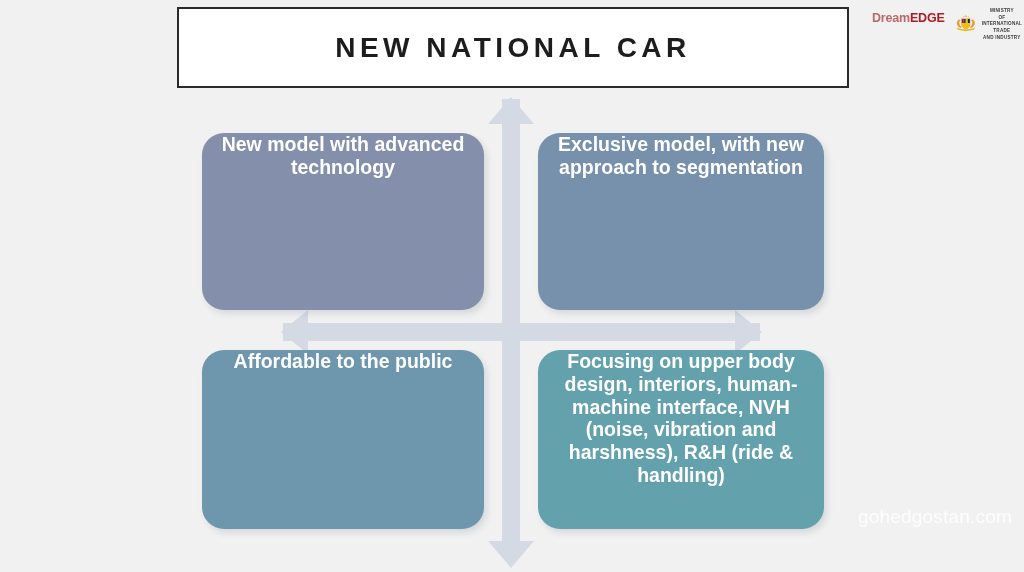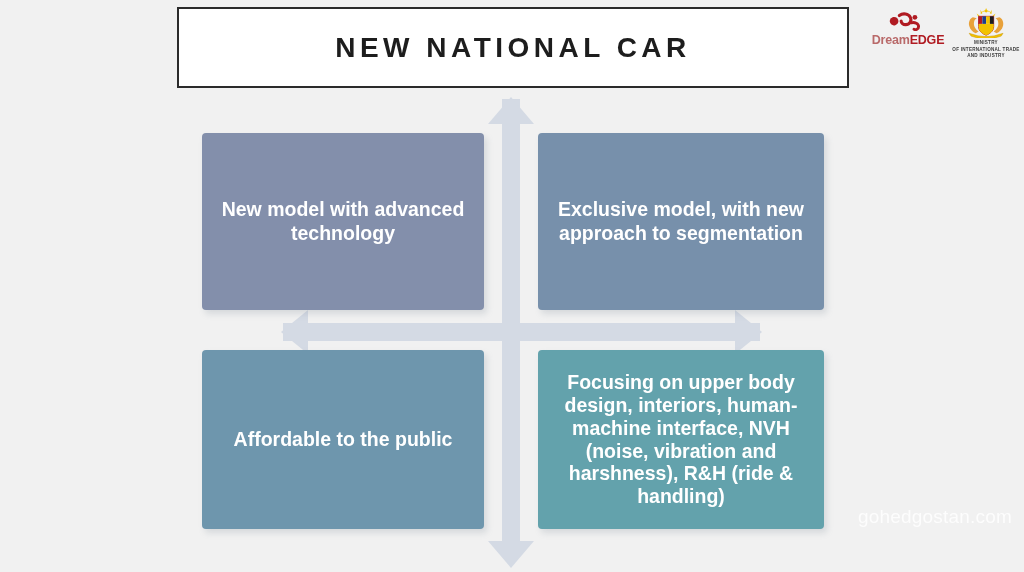--- a/index.html
+++ b/index.html
@@ -48,22 +48,22 @@
     left: 872px;
     top: 6px;
     width: 150px;
     height: 60px;
     display: flex;
     align-items: flex-start;
     justify-content: space-between;
   }
   .logo {
     display: flex;
-    flex-direction: column;
-    align-items: center;
+    flex-direction: row;
+    align-items: flex-start;
   }
   #dreamedge-logo { width: 72px; padding-top: 4px; }
   #dreamedge-mark { height: 22px; }
   #dreamedge-wordmark {
     font-size: 12.5px;
     font-weight: bold;
     letter-spacing: -0.2px;
     margin-top: 1px;
     white-space: nowrap;
   }
@@ -82,24 +82,24 @@
     font-weight: bold;
     text-transform: uppercase;
   }
 
   
   #cross { position: absolute; left: 0; top: 0; }
 
   
   .quad {
     position: absolute;
-    border-radius: 4px;
+    border-radius: 22px;
     box-sizing: border-box;
     display: flex;
-    align-items: center;
+    align-items: flex-start;
     justify-content: center;
     padding: 0 14px;
     box-shadow: 3px 4px 6px rgba(120,130,145,0.22);
   }
   .quad-text {
     color: #ffffff;
     font-weight: bold;
     text-align: center;
     line-height: 1.2;
   }

